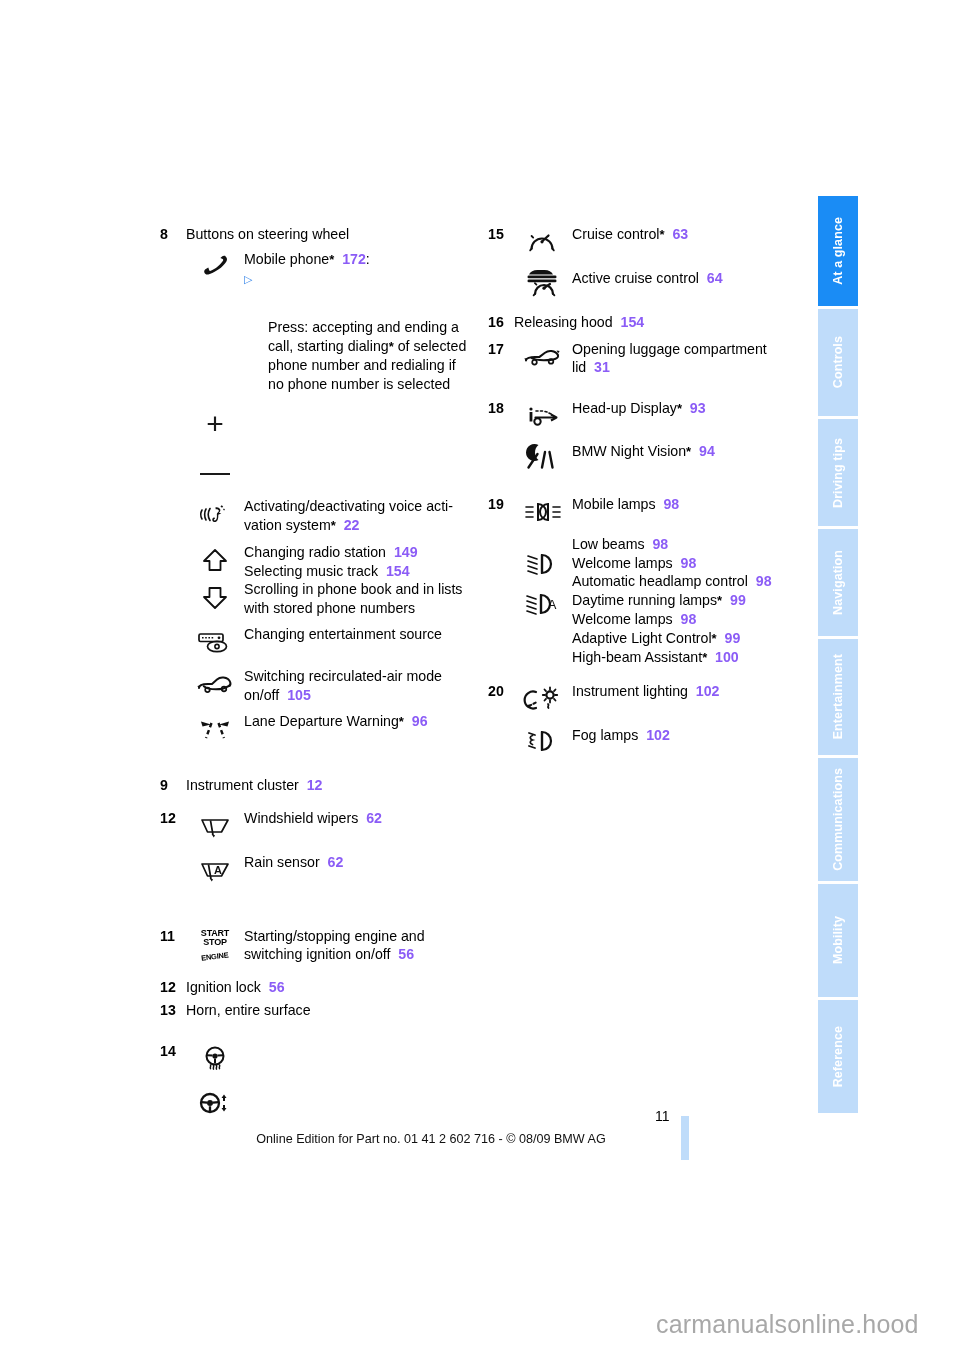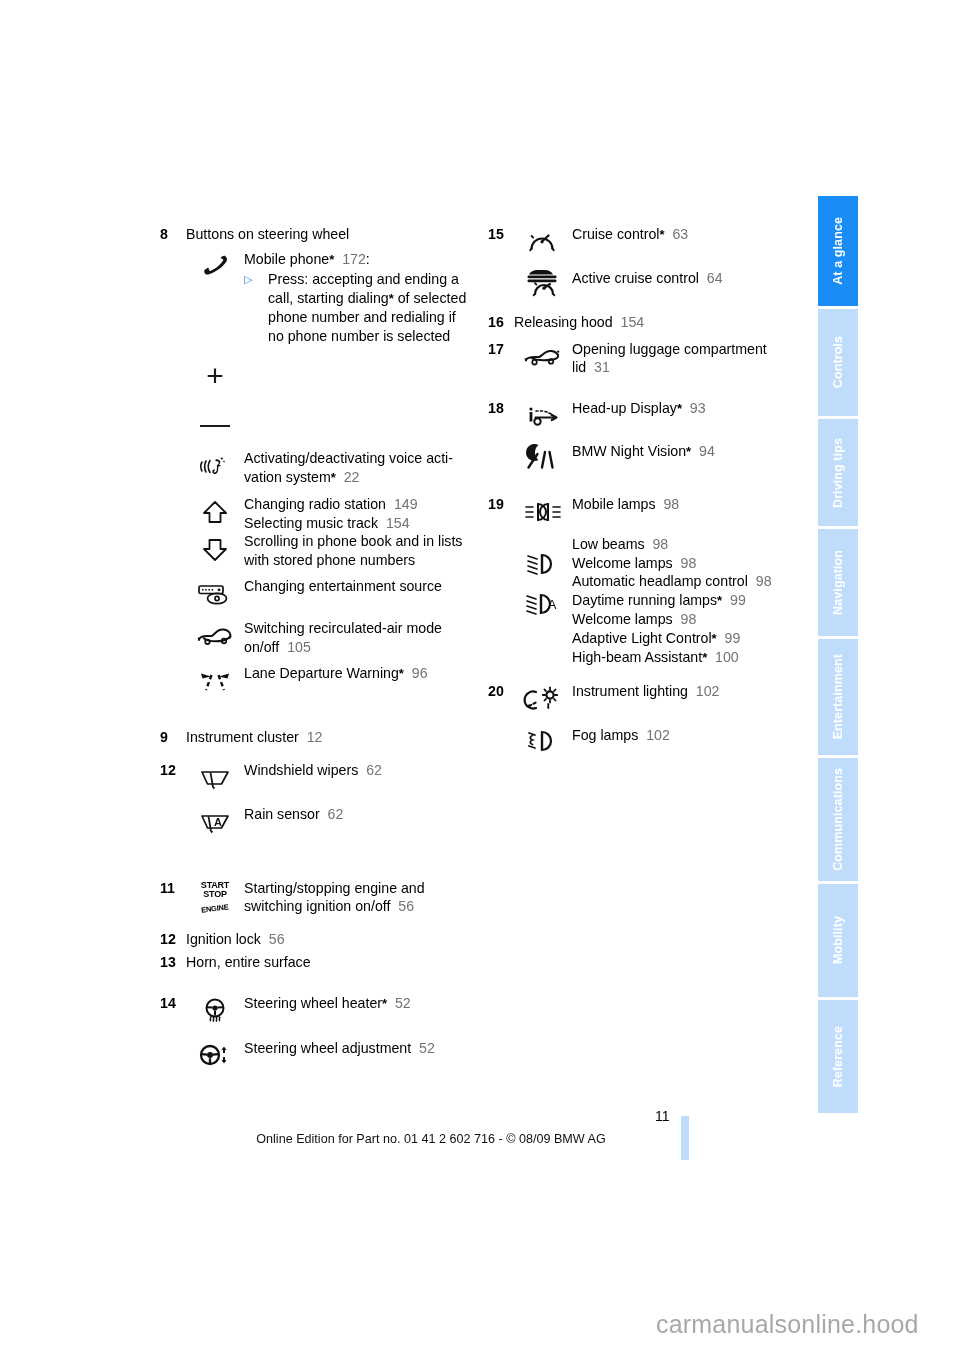--- a/index.html
+++ b/index.html
@@ -95,22 +95,22 @@
   }
   .icon-slot {
     height: 34px;
     display: flex;
     align-items: center;
     justify-content: center;
   }
   .body { flex: 1 1 auto; }
 
   .line { line-height: 18.5px; white-space: nowrap; }
-  .line.wrap { white-space: normal; }
-  .pg { color: #737373; }
+  .line.wrap { white-space: normal; margin-top: 48px; }
+  .pg { color: #8b5cf6; font-weight: bold; }
   .ast { font-weight: bold; font-size: 13px; }
 
   .sub {
     display: flex;
     align-items: flex-start;
     margin-top: 1px;
   }
   .bullet {
     flex: 0 0 24px;
     color: #2b7fe8;
@@ -500,29 +500,20 @@
         <div class="icon-slot">
           <svg width="44" height="30" viewBox="0 0 44 30">
             <circle cx="17" cy="15" r="9" fill="none" stroke="#111" stroke-width="2.3"></circle>
             <circle cx="17" cy="15" r="3" fill="#111"></circle>
             <path d="M8.2 14.2 L14.2 14.6 M25.8 14.2 L19.8 14.6 M17 18.2 L17 24" stroke="#111" stroke-width="2.3" fill="none"></path>
             <path d="M31 6.5 L33.5 10 H28.5z" fill="#111"></path>
             <line x1="31" y1="10" x2="31" y2="13" stroke="#111" stroke-width="2"></line>
             <path d="M31 23.5 L33.5 20 H28.5z" fill="#111"></path>
             <line x1="31" y1="20" x2="31" y2="17" stroke="#111" stroke-width="2"></line>
           </svg>
-        </div>
-      </div>
-      <div class="body">
-        <div class="line">
-          <span>Steering wheel heater</span><span class="ast">*</span>&nbsp;&nbsp;<span class="pg">52</span>
-        </div>
-        <div style="height:26px"></div>
-        <div class="line">
-          <span>Steering wheel adjustment</span>&nbsp;&nbsp;<span class="pg">52</span>
         </div>
       </div>
     </div>
 
   </div>
 
   <div class="col" id="col-right">
 
     <div class="entry">
       <div class="num">15</div>

